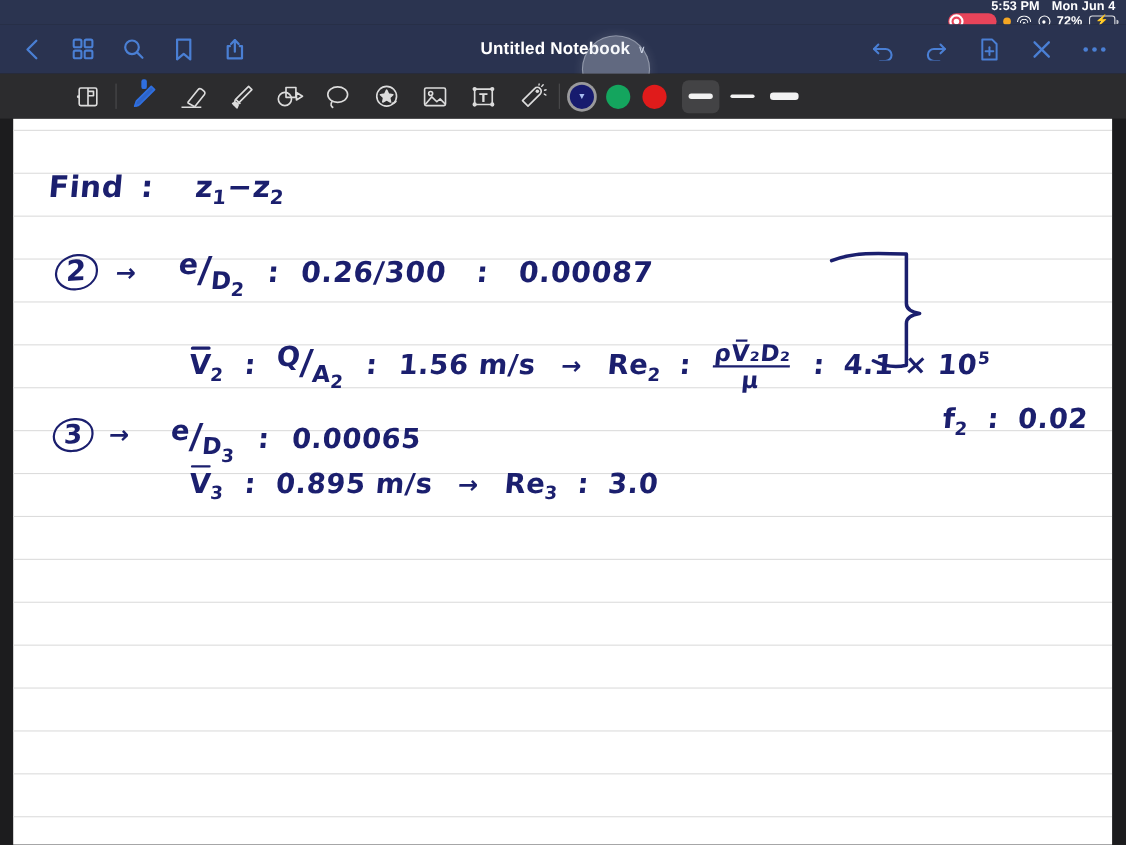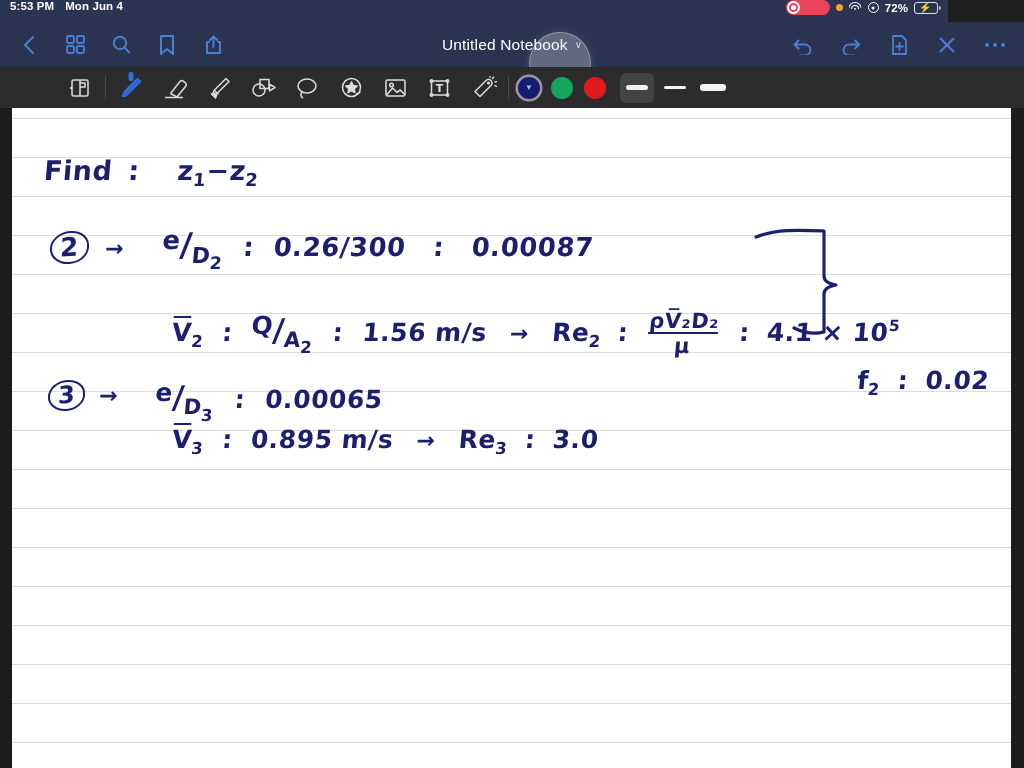--- a/index.html
+++ b/index.html
@@ -7,27 +7,28 @@
     width: 1024px; height: 768px;
     overflow: hidden;
     background: #1e1e1e;
     font-family: "Liberation Sans", sans-serif;
   }
   #app { position: relative; width: 1024px; height: 768px; }
 
   
   .statusbar {
     position: absolute; top: 0; left: 0;
-    width: 948px; height: 22px;
+    width: 1024px; height: 22px;
     background: #2b3450;
-    display: flex; align-items: flex-start;
+    display: flex; align-items: flex-end;
     padding: 0 10px;
     color: #ffffff;
     font-size: 11.5px; font-weight: bold;
     letter-spacing: .1px;
+    flex-direction: column;
   }
   .sb-left { display: flex; align-items: center; gap: 11px; }
   .sb-right { margin-left: auto; display: flex; align-items: center; gap: 6px; }
 
   .rec-pill {
     width: 44px; height: 15px; border-radius: 8px;
     background: #e8445a; position: relative;
     display: flex; align-items: center;
   }
   .rec-pill .ring {
@@ -90,21 +91,21 @@
     color: #4a7fd4;
   }
   .nav-btn svg { display: block; }
 
   .nav-title {
     position: absolute; left: 0; right: 0; top: 0; bottom: 0;
     display: flex; align-items: center; justify-content: center;
     gap: 7px; pointer-events: none;
   }
   .nav-title .t {
-    color: #ffffff; font-size: 15.5px; font-weight: normal;
+    color: #ffffff; font-size: 15.5px; font-weight: bold;
     letter-spacing: .15px;
   }
   .nav-title .chev { color: #c9d2e4; font-size: 10px; }
 
   
   .touch-dot {
     position: absolute; left: 529px; top: 10px;
     width: 62px; height: 62px; border-radius: 50%;
     background: rgba(225,231,242,.30);
     border: 1.5px solid rgba(240,244,250,.34);

